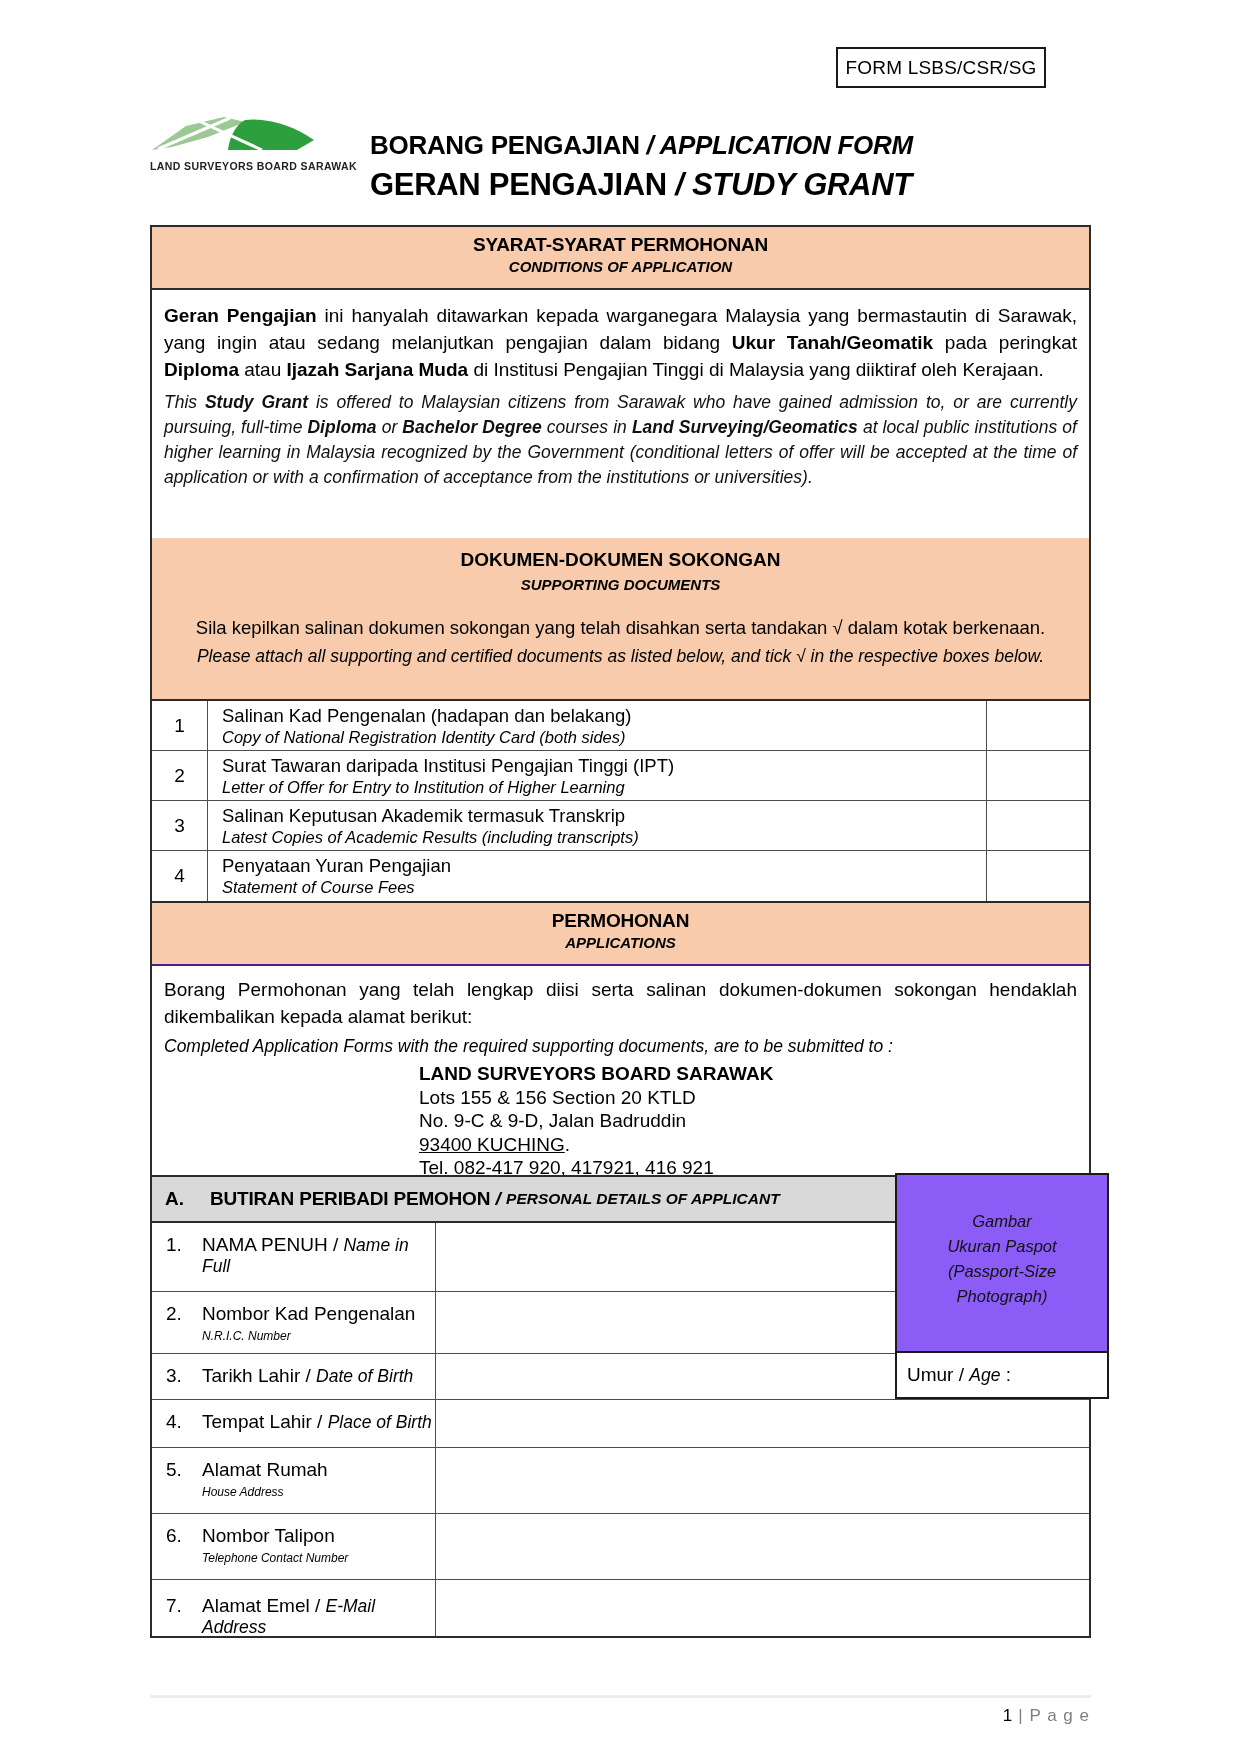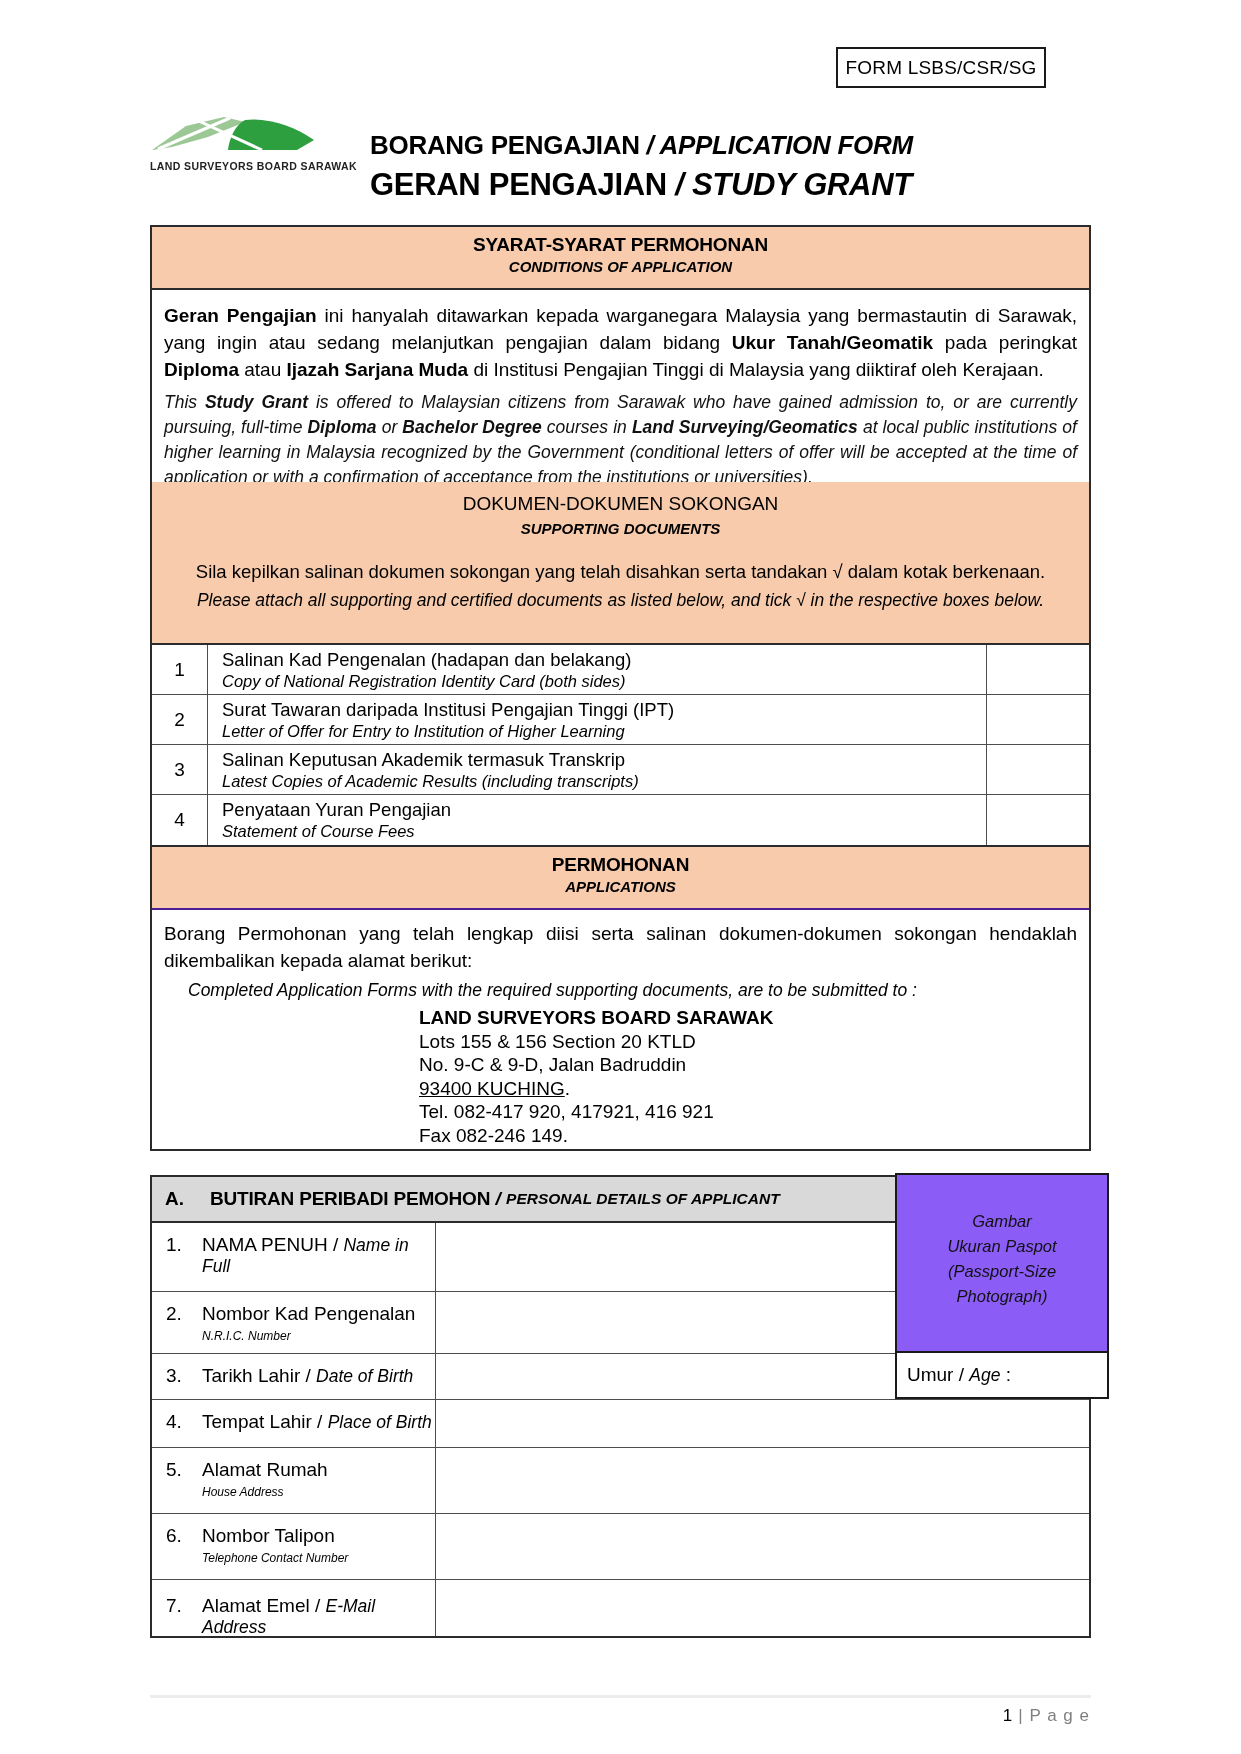--- a/index.html
+++ b/index.html
@@ -31,40 +31,40 @@
   .main-table {
     position:absolute; left:150px; top:225px; width:941px;
     border:2px solid #2b2b2b;
   }
   .peach { background:#F7CBAC; }
   .sec-header { text-align:center; padding:7px 8px 8px; }
   .sec-header .h-my { font-size:19px; font-weight:700; letter-spacing:-0.2px; }
   .sec-header .h-en { font-size:15px; font-weight:700; font-style:italic; margin-top:2px; }
 
   .cond-header { height:63px; border-bottom:2px solid #2b2b2b; }
-  .cond-body { height:192px; padding:12px 12px 6px; overflow:hidden; }
+  .cond-body { height:248px; padding:12px 12px 6px; overflow:hidden; }
   .para-my { font-size:19px; line-height:27px; text-align:justify; }
   .para-en { font-size:17.5px; line-height:25px; text-align:justify; font-style:italic; margin-top:7px; color:#111; }
 
   .docs-header { height:163px; padding:8px 10px 6px; border-bottom:2px solid #2b2b2b; text-align:center; }
-  .docs-header .h-my { font-size:19px; font-weight:400; line-height:27px; }
+  .docs-header .h-my { font-size:19px; font-weight:700; line-height:27px; }
   .docs-header .h-en { font-size:15px; font-weight:700; font-style:italic; line-height:23px; }
   .docs-note-my { font-size:18.5px; line-height:31px; margin-top:16px; }
   .docs-note-en { font-size:17.5px; font-style:italic; line-height:27px; }
 
   .doc-row { display:flex; height:50px; border-bottom:1px solid #4d4d4d; }
   .doc-num { width:56px; flex:none; border-right:1px solid #4d4d4d; display:flex; align-items:center; justify-content:center; font-size:19px; }
   .doc-desc { flex:1; padding:3px 0 0 14px; }
   .doc-desc .d-my { font-size:18.5px; line-height:23px; }
   .doc-desc .d-en { font-size:16.5px; font-style:italic; line-height:21px; }
   .doc-tick { width:103px; flex:none; border-left:1px solid #4d4d4d; background:#fff; cursor:pointer; }
 
   .perm-header { height:65px; border-bottom:2px solid #4c1d95; }
   .apps-body { height:239px; padding:10px 12px 6px; overflow:hidden; }
-  .apps-en { font-size:17.5px; font-style:italic; line-height:25px; margin-top:4px; text-align:left;margin-left:24px; }
+  .apps-en { font-size:17.5px; font-style:italic; line-height:25px; margin-top:4px; text-align:left; }
   .address { margin:3px 0 0 255px; font-size:19px; line-height:23.5px; }
   .address .addr-name { font-weight:700; }
   .addr-underline { text-decoration:underline; }
 
   
   .section-a { position:absolute; left:150px; top:1175px; width:941px; }
   .sa-header {
     height:48px; background:#D9D9D9; border:2px solid #2b2b2b;
     display:flex; align-items:center; padding-left:13px; position:relative; z-index:1;
   }

